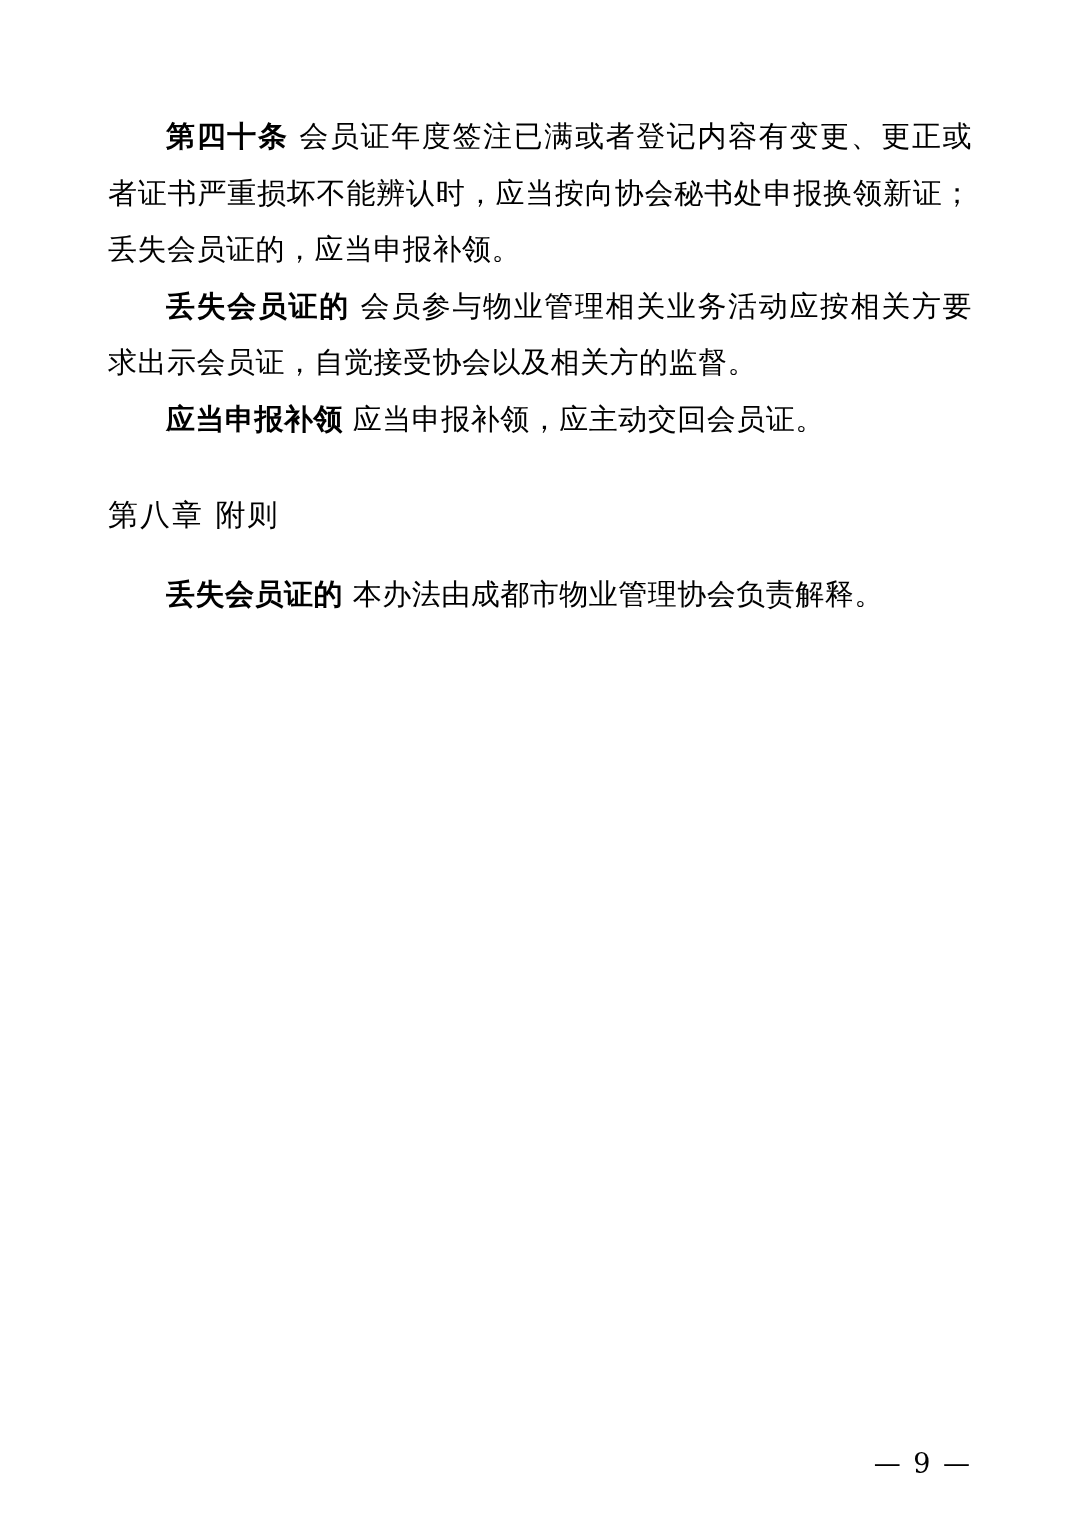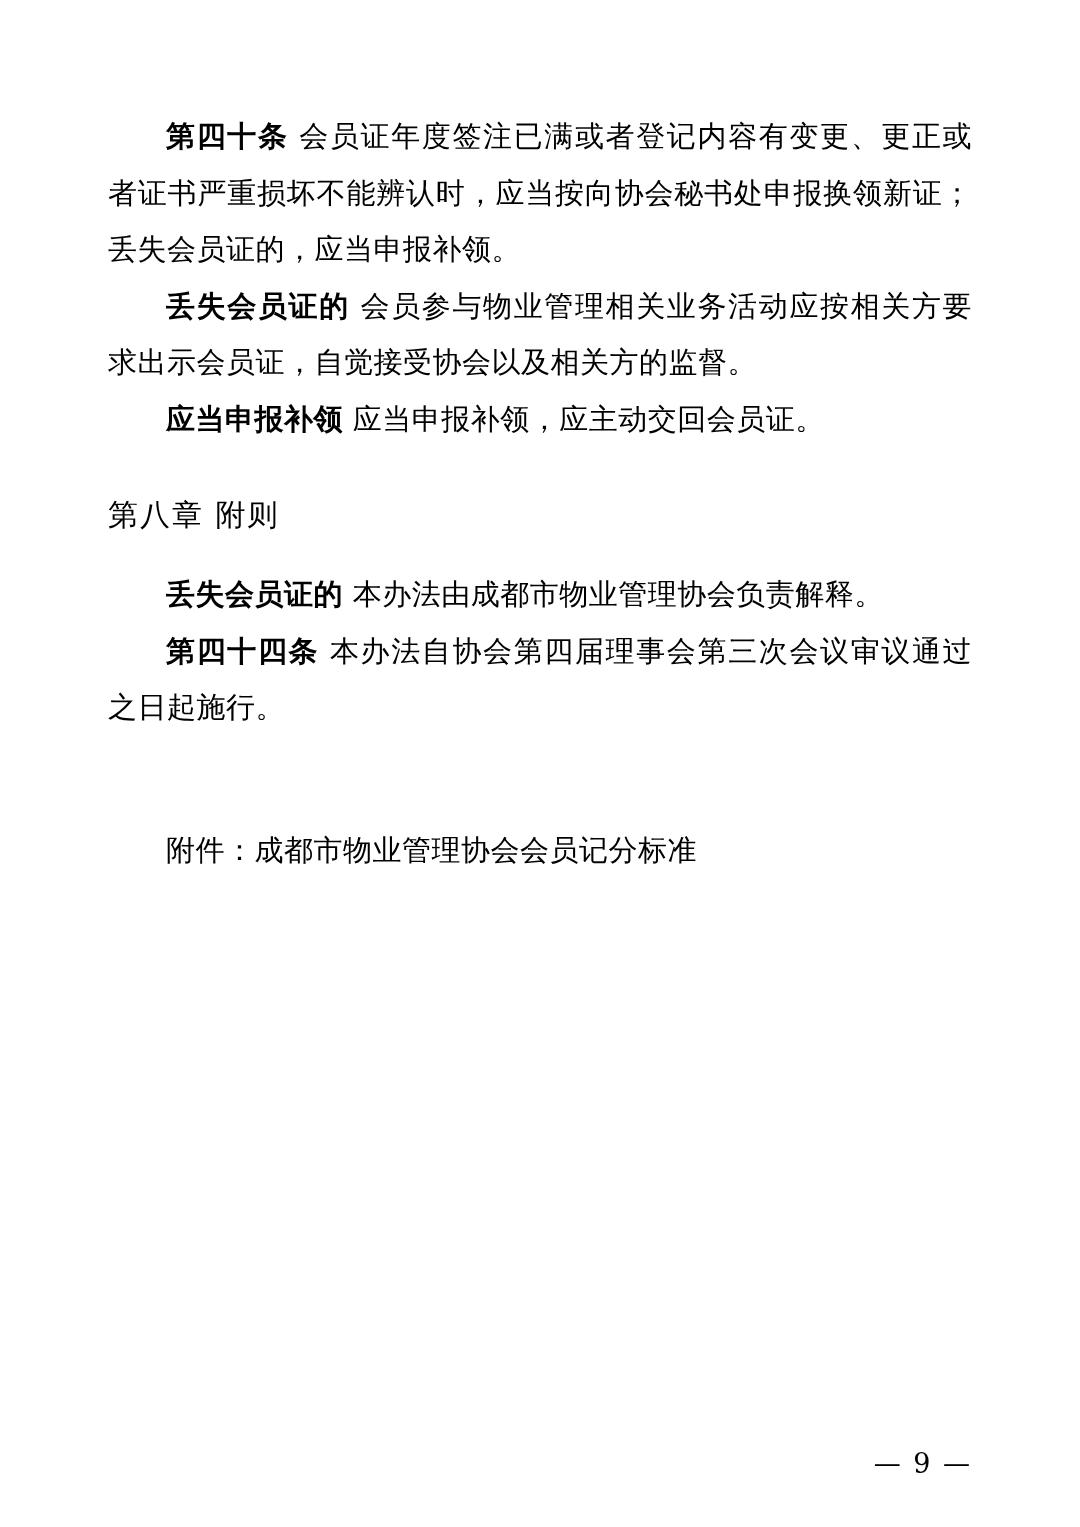--- a/index.html
+++ b/index.html
@@ -71,21 +71,17 @@
   <p class="para">
     <span class="lead">应当申报补领</span><span> 应当申报补领，应主动交回会员证。</span>
   </p>
 
   <h2 class="chapter-title">第八章  附则</h2>
 
   <p class="para">
     <span class="lead">丢失会员证的</span><span> 本办法由成都市物业管理协会负责解释。</span>
   </p>
 
-  <p class="para">
-    <span class="lead">第四十四条</span><span> 本办法自协会第四届理事会第三次会议审议通过之日起施行。</span>
-  </p>
 
-  <p class="attachment">附件：成都市物业管理协会会员记分标准</p>
 
   <div class="page-number">— 9 —</div>
 
 </div>
 
 </body></html>

